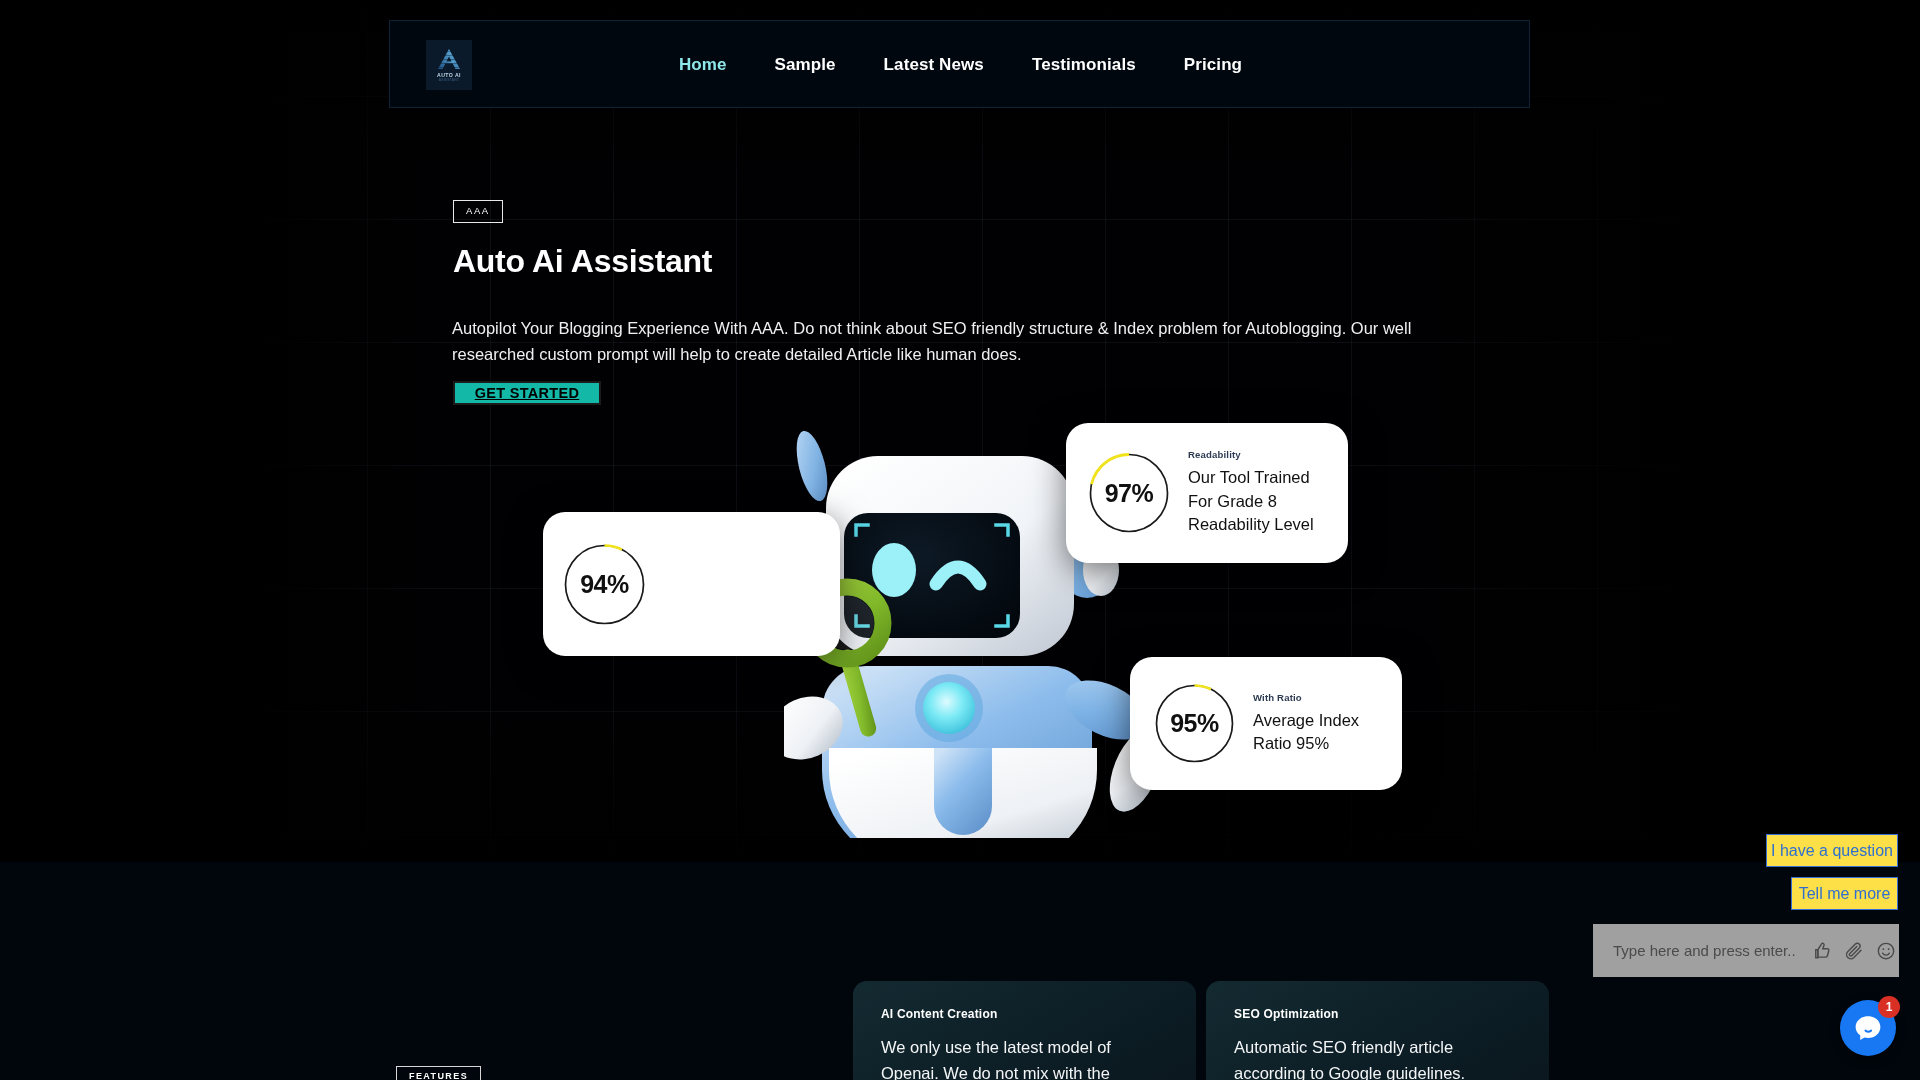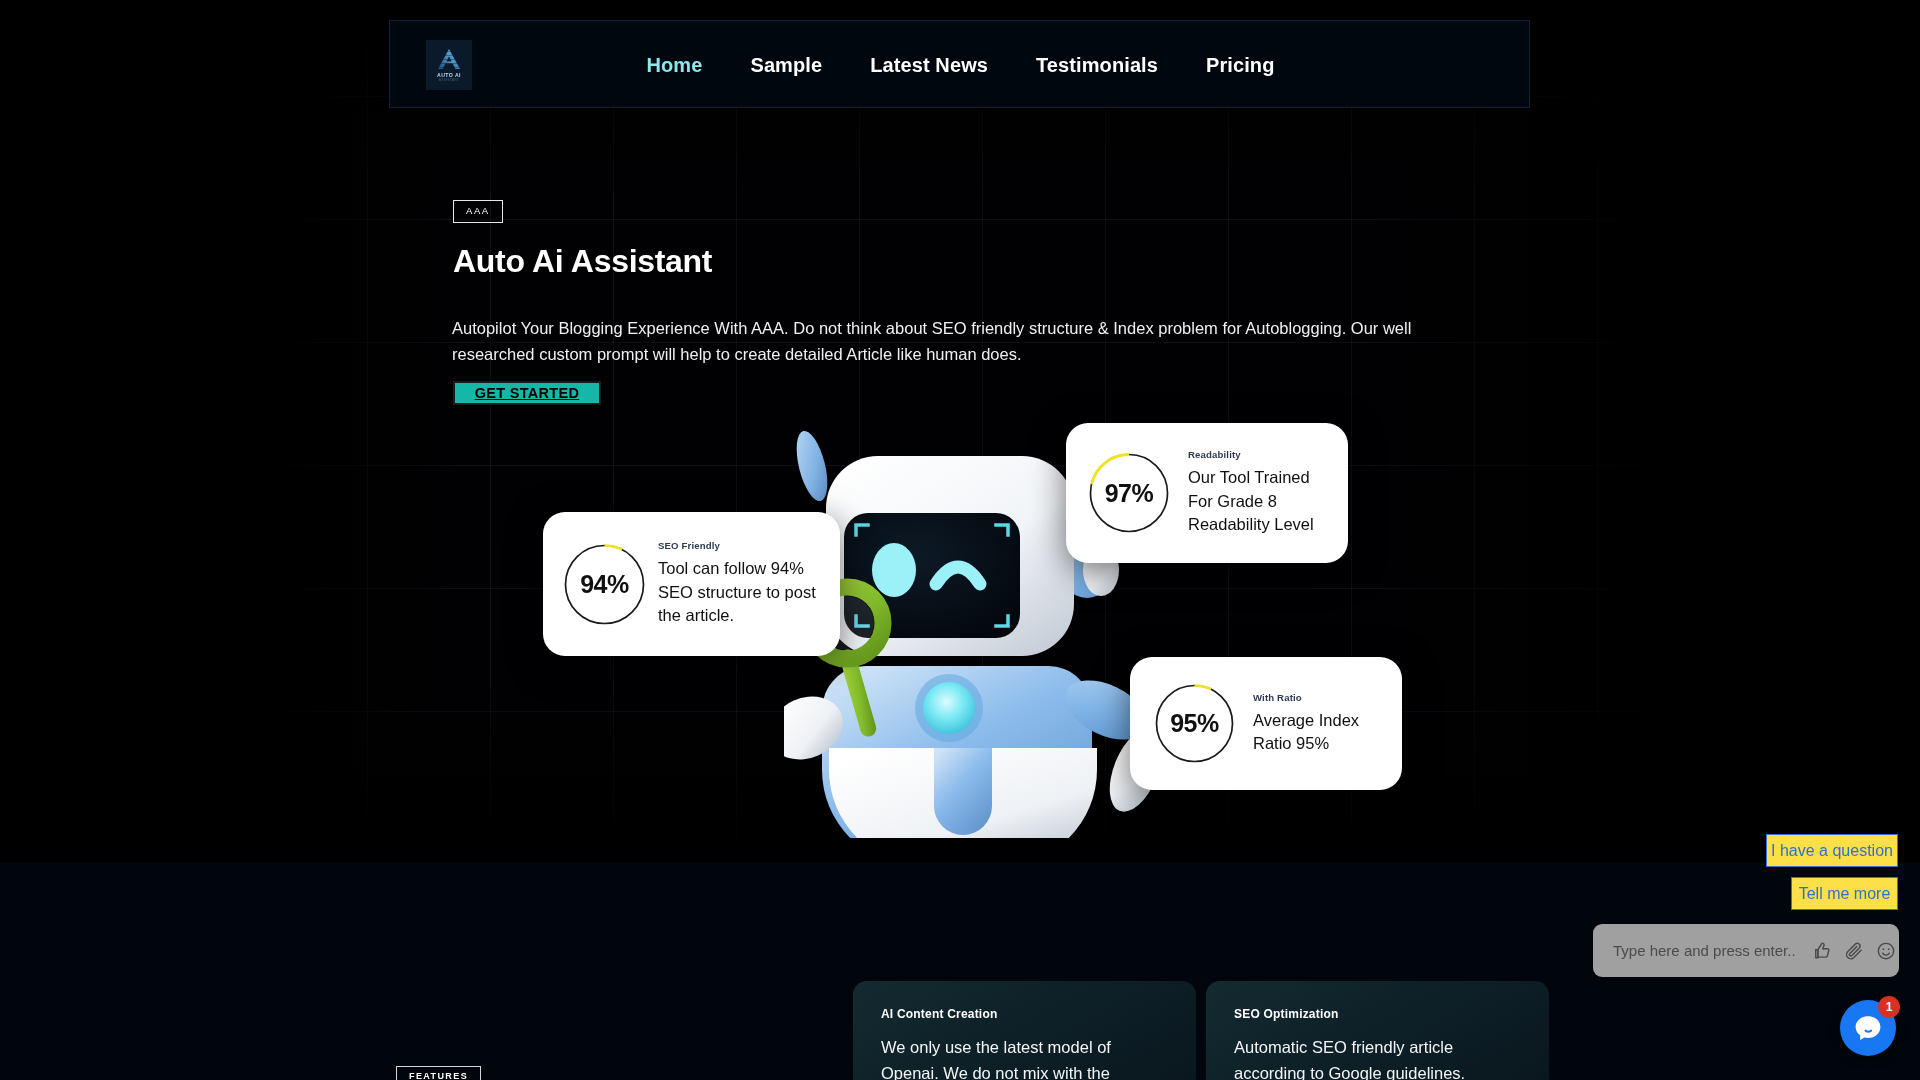--- a/index.html
+++ b/index.html
@@ -71,21 +71,21 @@
   .brand-logo-sub{
     font-size:3.4px; letter-spacing:0.2px; color:#3b5f80;
     margin-top:1px; line-height:1;
   }
   .main-nav{
     position:absolute; left:0; top:0; width:1141px; height:88px;
     display:flex; align-items:center; justify-content:center;
     gap:0px;
   }
   .nav-item{
-    font-size:20px; font-weight:700; color:#ffffff;
+    font-size:17px; font-weight:700; color:#ffffff;
     padding:12px 24px; letter-spacing:0.1px;
     cursor:pointer; white-space:nowrap;
     line-height:88px;
   }
   .nav-item.active{ color:#8ee8ea; }
 
   
   .hero-badge{
     position:absolute; left:453px; top:200px;
     border:1px solid #e8e8e8;
@@ -207,21 +207,20 @@
     display:flex; align-items:center; justify-content:center;
     cursor:pointer; white-space:nowrap;
   }
   .chat-quick.q1{ left:1766px; top:834px; width:132px; height:33px; }
   .chat-quick.q2{ left:1791px; top:877px; width:107px; height:33px; }
   .chat-input-bar{
     position:absolute; left:1593px; top:924px; width:306px; height:53px;
     background:#a0a0a0;
     display:flex; align-items:center;
     padding:0 15px 0 20px;
-    border-radius:9px;
   }
   .chat-input{
     flex:1; background:transparent; border:none; outline:none;
     font-family:"Liberation Sans", sans-serif;
     font-size:15px; color:#3d3d3d;
   }
   .chat-input::placeholder{ color:#4b4b4b; }
   .chat-icons{ display:flex; align-items:center; gap:12px; }
   .chat-icon{ width:20px; height:20px; color:#4a4a4a; cursor:pointer; display:block; }
   .chat-fab{
@@ -381,24 +380,20 @@
 </div>
 
 <div class="stat-card seo">
   <div class="donut seo">
     <svg width="83" height="83" viewBox="0 0 83 83">
       <circle cx="41.5" cy="41.5" r="39" fill="none" stroke="#1a1a1a" stroke-width="1.7"></circle>
       <circle cx="41.5" cy="41.5" r="39" fill="none" stroke="#f2e41c" stroke-width="2.6" stroke-dasharray="18 227" stroke-dashoffset="0" transform="rotate(-90 41.5 41.5)" stroke-linecap="butt"></circle>
     </svg>
     <div class="donut-value">94%</div>
   </div>
-  <div class="stat-text">
-    <div class="stat-label">SEO Friendly</div>
-    <div class="stat-desc">Tool can follow 94% SEO structure to post the article.</div>
-  </div>
 </div>
 
 <div class="stat-card read">
   <div class="donut read">
     <svg width="82" height="82" viewBox="0 0 82 82">
       <circle cx="41" cy="41" r="38.5" fill="none" stroke="#1a1a1a" stroke-width="1.7"></circle>
       <circle cx="41" cy="41" r="38.5" fill="none" stroke="#f2e41c" stroke-width="2.8" stroke-dasharray="52 190" stroke-dashoffset="52" transform="rotate(-90 41 41)" stroke-linecap="butt"></circle>
     </svg>
     <div class="donut-value">97%</div>
   </div>

